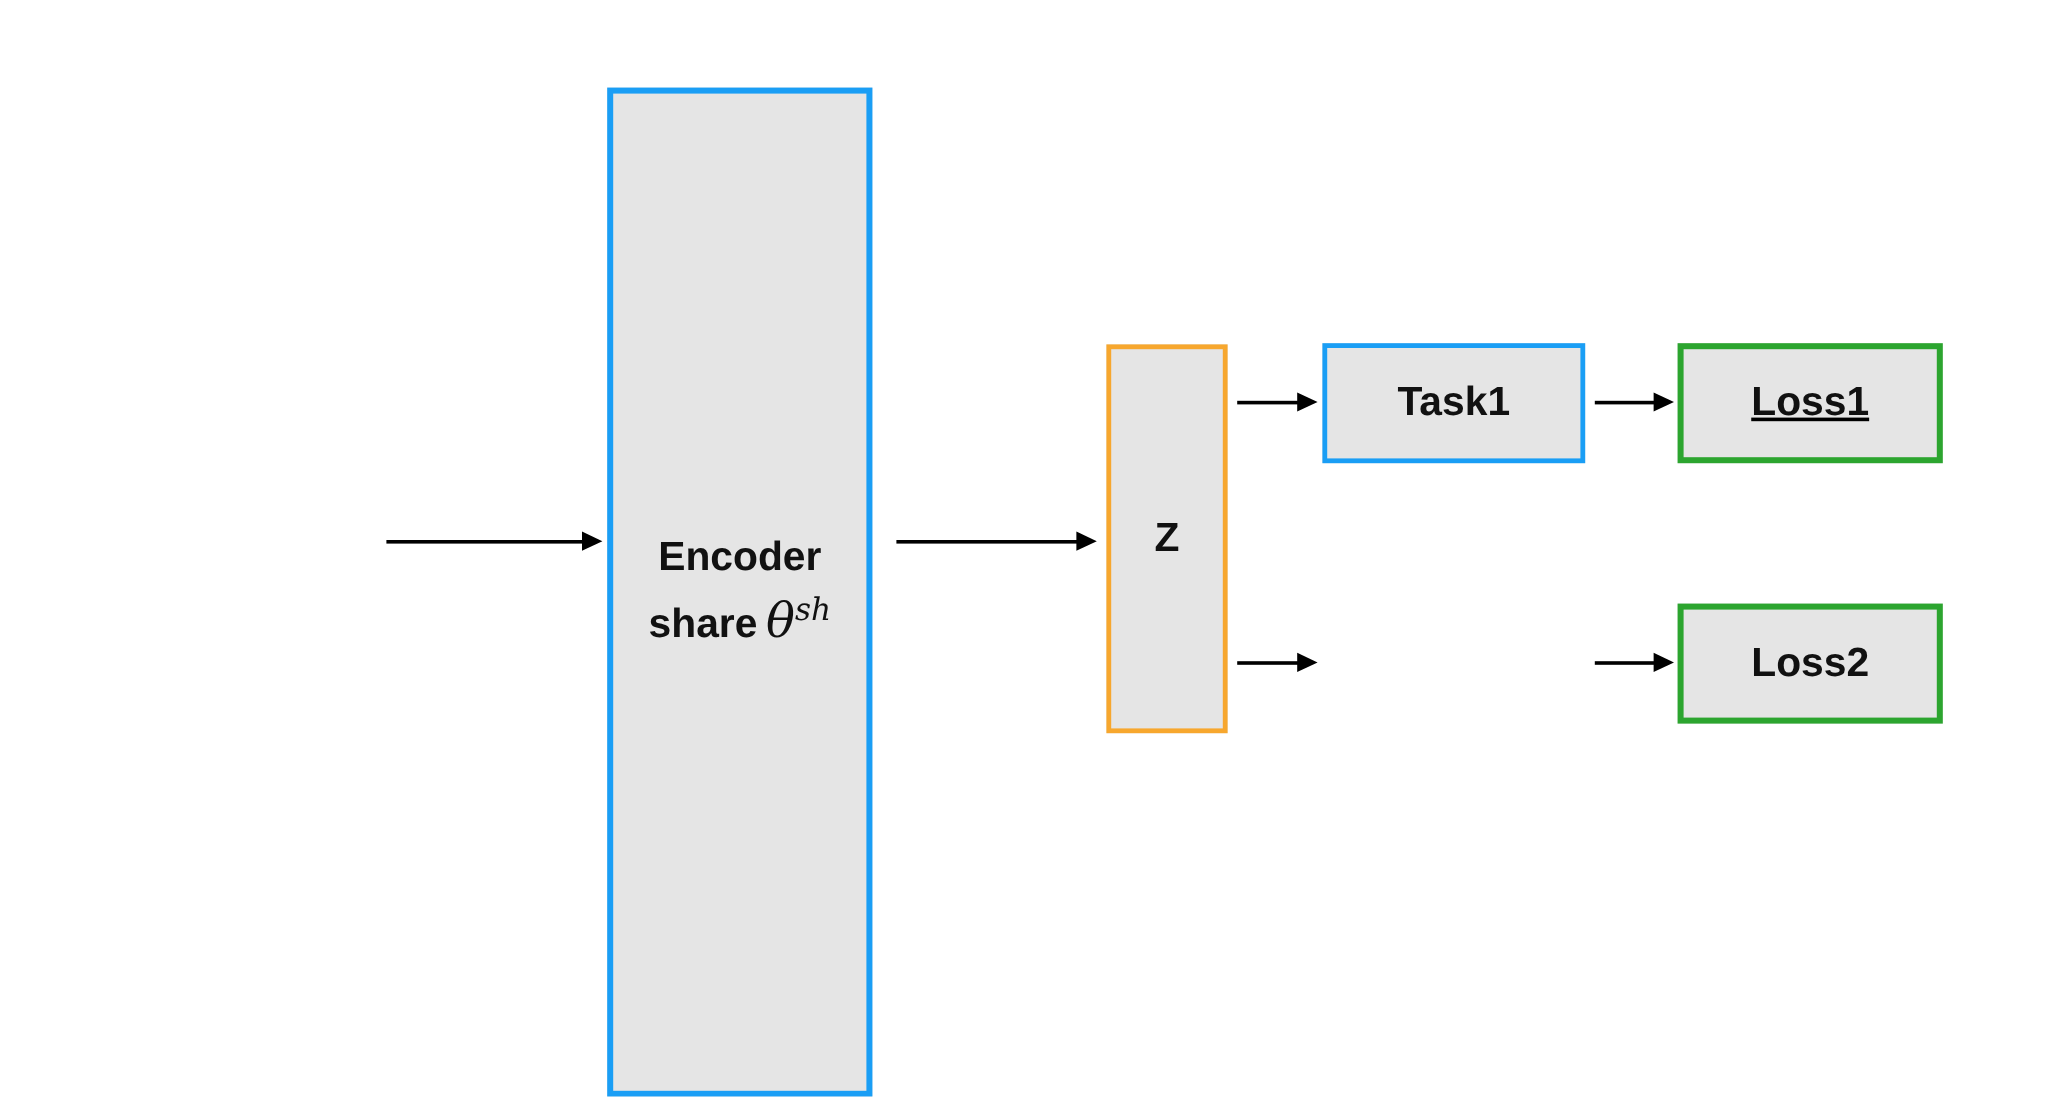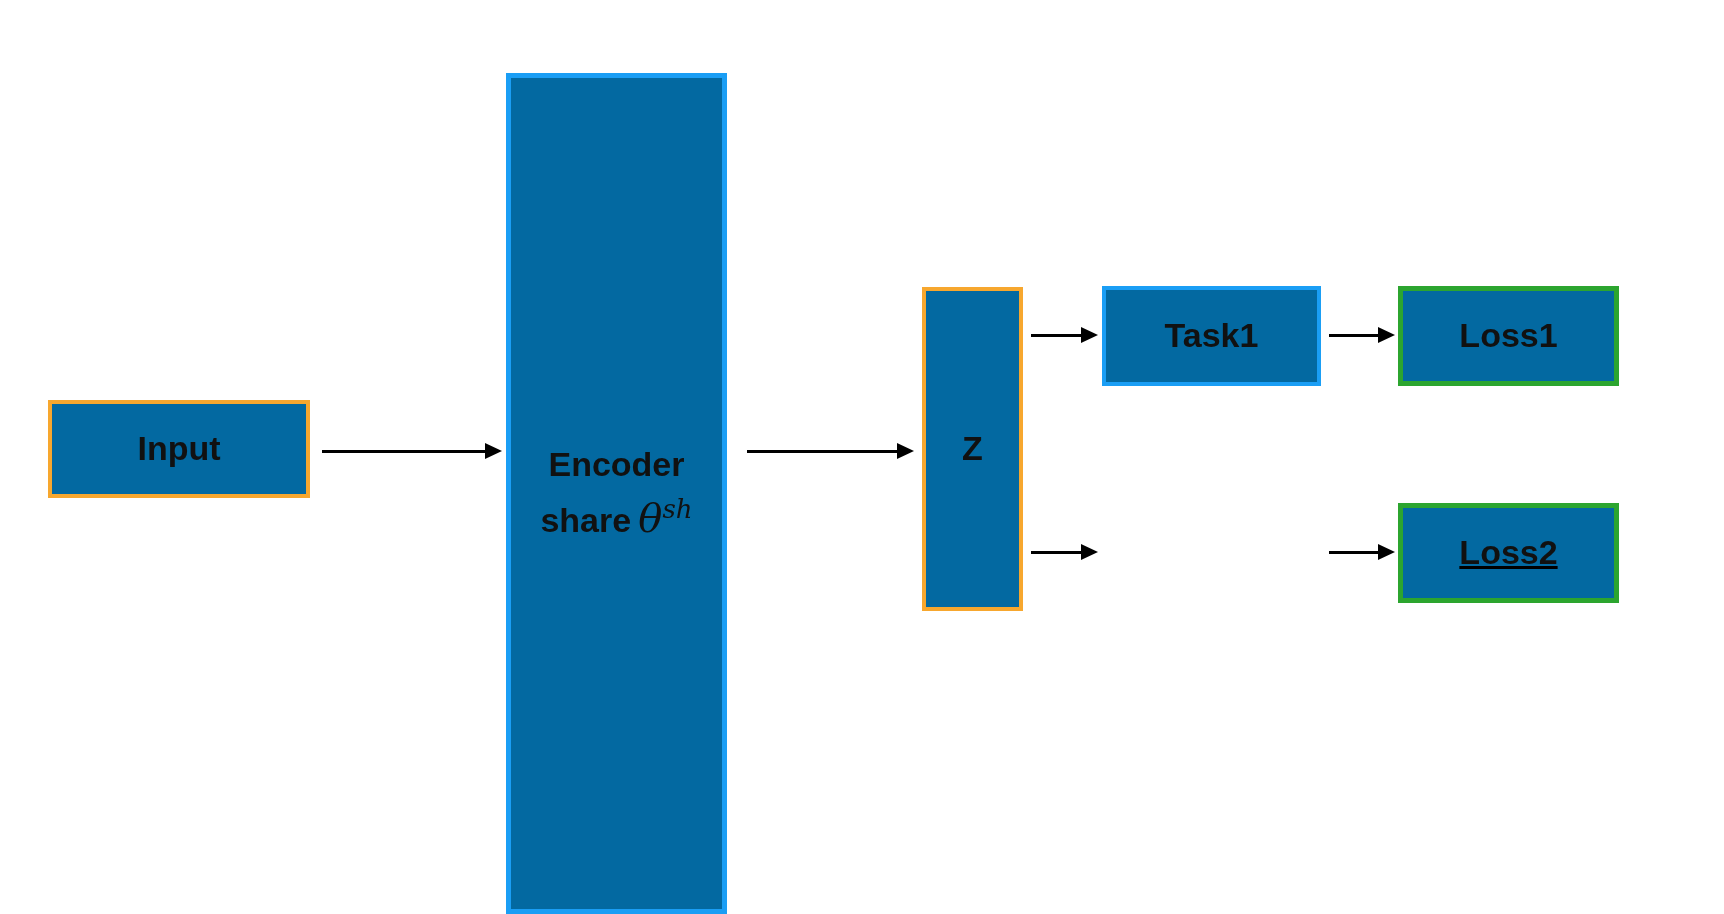--- a/index.html
+++ b/index.html
@@ -10,21 +10,21 @@
   }
   .canvas {
     position: relative;
     width: 1724px;
     height: 914px;
     background: #ffffff;
     overflow: hidden;
   }
   .node {
     position: absolute;
-    background: #0369a1;
+    background: #e5e5e5;
     border-style: solid;
     display: flex;
     align-items: center;
     justify-content: center;
     box-sizing: border-box;
     text-align: center;
   }
   .node-label {
     font-weight: 700;
     font-size: 34px;
@@ -83,23 +83,20 @@
   .a3 { left: 1031px; top: 327px; width: 67px;  }
   .a4 { left: 1329px; top: 327px; width: 66px;  }
   .a5 { left: 1031px; top: 544px; width: 67px;  }
   .a6 { left: 1329px; top: 544px; width: 66px;  }
 </style>
 </head>
 <body>
 
 <div class="canvas">
 
-  <div class="node n-input" style="border-color: rgb(247, 167, 46);">
-    <div class="node-label">Input</div>
-  </div>
 
   <div class="arrow a1">
     <div class="shaft"></div>
     <div class="head"></div>
   </div>
 
   <div class="node n-encoder" style="border-color: rgb(26, 158, 245);">
     <div class="node-label">
       <div>Encoder</div>
       <div><span>share</span><span class="math"><span>θ</span><sup>sh</sup></span></div>
@@ -122,32 +119,32 @@
 
   <div class="node n-task1" style="border-color: rgb(26, 158, 245);">
     <div class="node-label">Task1</div>
   </div>
 
   <div class="arrow a4">
     <div class="shaft"></div>
     <div class="head"></div>
   </div>
 
-  <div class="node n-loss1" style="border-color: rgb(44, 165, 47);">
+  <div class="node n-loss1" style="border-color: rgb(44, 165, 47); text-decoration: underline;">
     <div class="node-label">Loss1</div>
   </div>
 
   <div class="arrow a5">
     <div class="shaft"></div>
     <div class="head"></div>
   </div>
 
 
   <div class="arrow a6">
     <div class="shaft"></div>
     <div class="head"></div>
   </div>
 
-  <div class="node n-loss2" style="border-color: rgb(44, 165, 47); text-decoration: underline;">
+  <div class="node n-loss2" style="border-color: rgb(44, 165, 47);">
     <div class="node-label">Loss2</div>
   </div>
 
 </div>
 
 </body></html>

